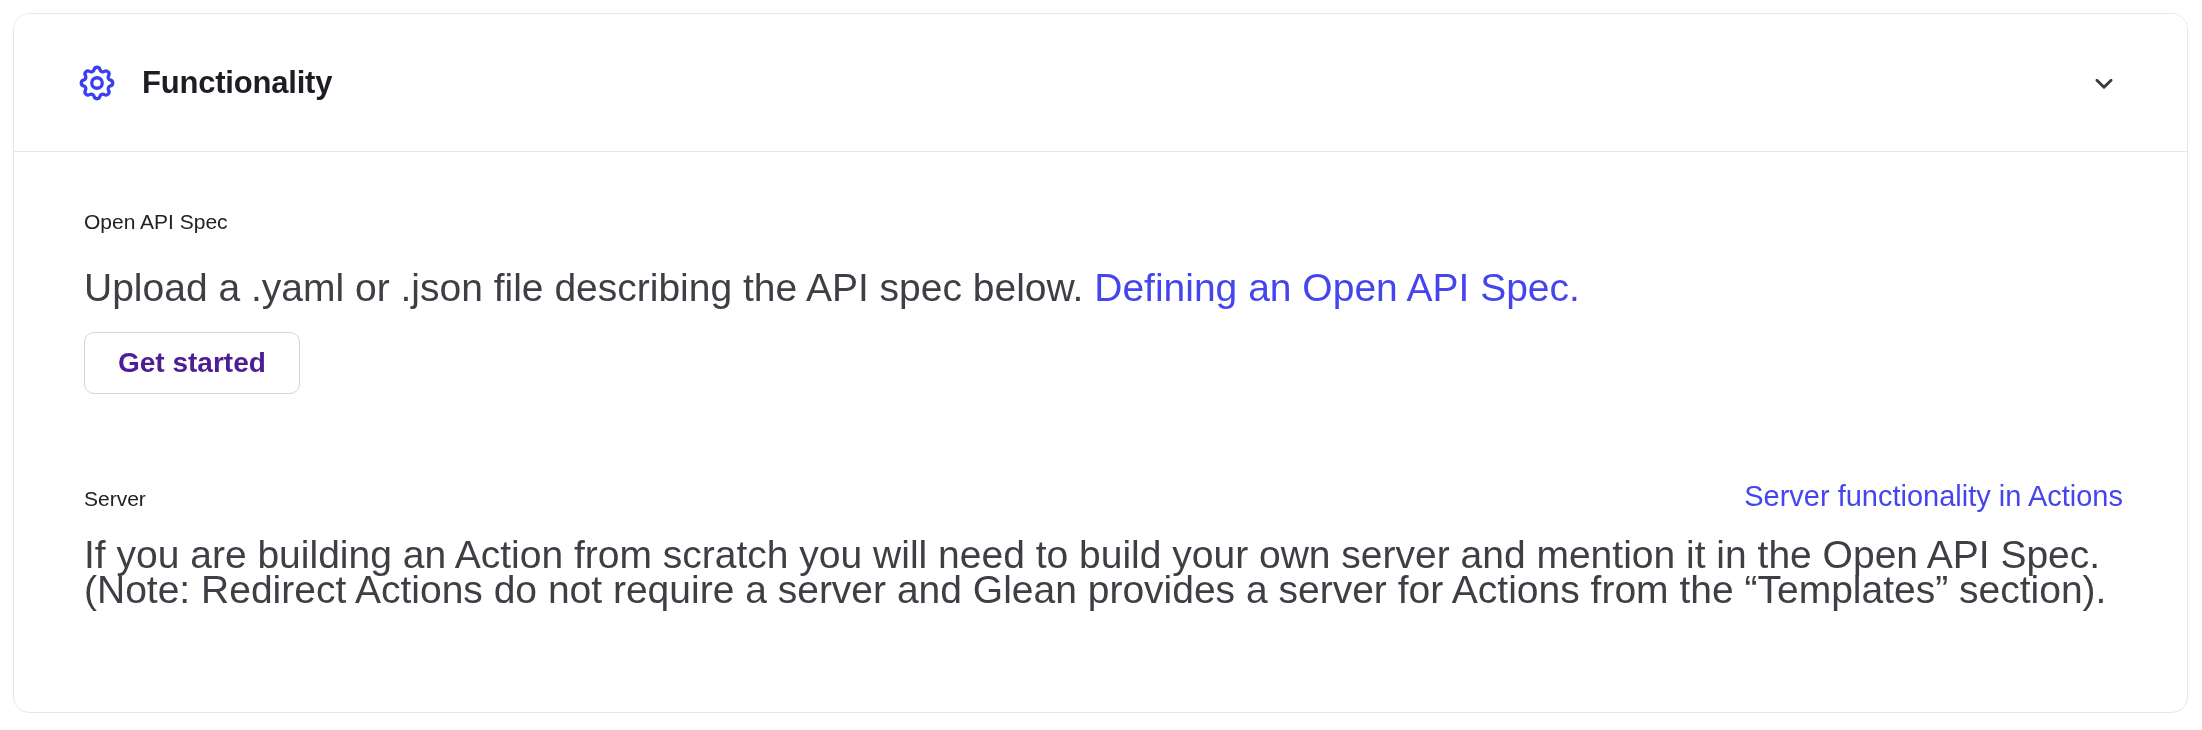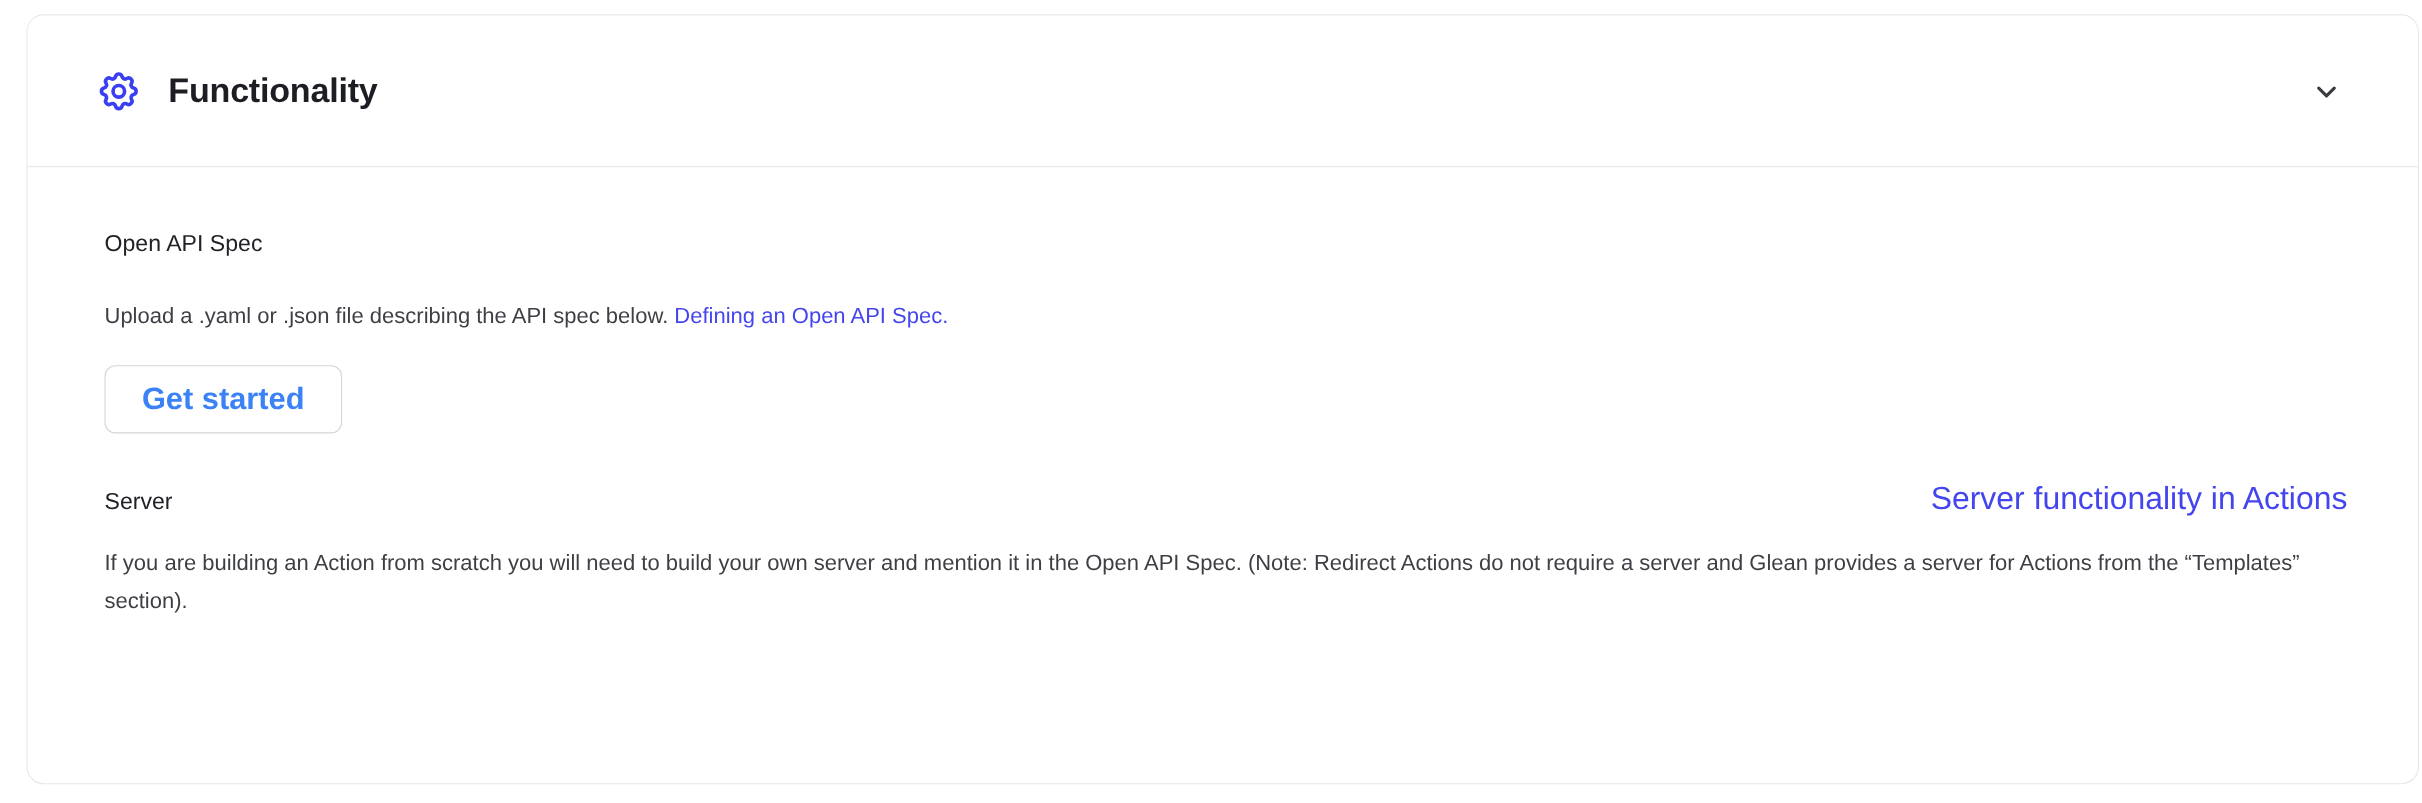--- a/index.html
+++ b/index.html
@@ -16,21 +16,21 @@
     background: #ffffff;
     font-family: "Liberation Sans", sans-serif;
   }
   body {
     width: 2202px;
     height: 730px;
     position: relative;
   }
   .card {
     position: absolute;
-    left: 24px;
+    left: 13px;
     top: 13px;
     width: 2175px;
     height: 700px;
     background: #ffffff;
     border: 1.5px solid var(--border);
     border-radius: 16px;
     overflow: hidden;
   }
   .card-header {
     height: 138px;
@@ -61,48 +61,48 @@
   }
   h3.sub-heading {
     margin: 0;
     font-size: 21px;
     line-height: 36px;
     font-weight: 400;
     color: var(--heading);
   }
   p.desc {
     margin: 28px 0 0 0;
-    font-size: 20px;
+    font-size: 39px;
     line-height: 40px;
     font-weight: 400;
     color: var(--text);
   }
   a.inline-link {
     color: var(--link);
     text-decoration: none;
     font-weight: 400;
     cursor: pointer;
   }
   .btn-outline {
     margin-top: 24px;
     height: 62px;
     padding: 0 33px;
     background: #ffffff;
     border: 1.5px solid #d5d5d9;
     border-radius: 10px;
     font-family: "Liberation Sans", sans-serif;
     font-size: 28px;
     font-weight: 600;
-    color: #3b82f6;
+    color: #4c1d95;
     cursor: pointer;
     display: inline-flex;
     align-items: center;
   }
   .server-row {
-    margin-top: 44px;
+    margin-top: 86px;
     display: flex;
     align-items: baseline;
     justify-content: space-between;
     text-align: center;
   }
   a.bold-link {
     color: var(--link);
     text-decoration: none;
     font-size: 29px;
     font-weight: 400;

